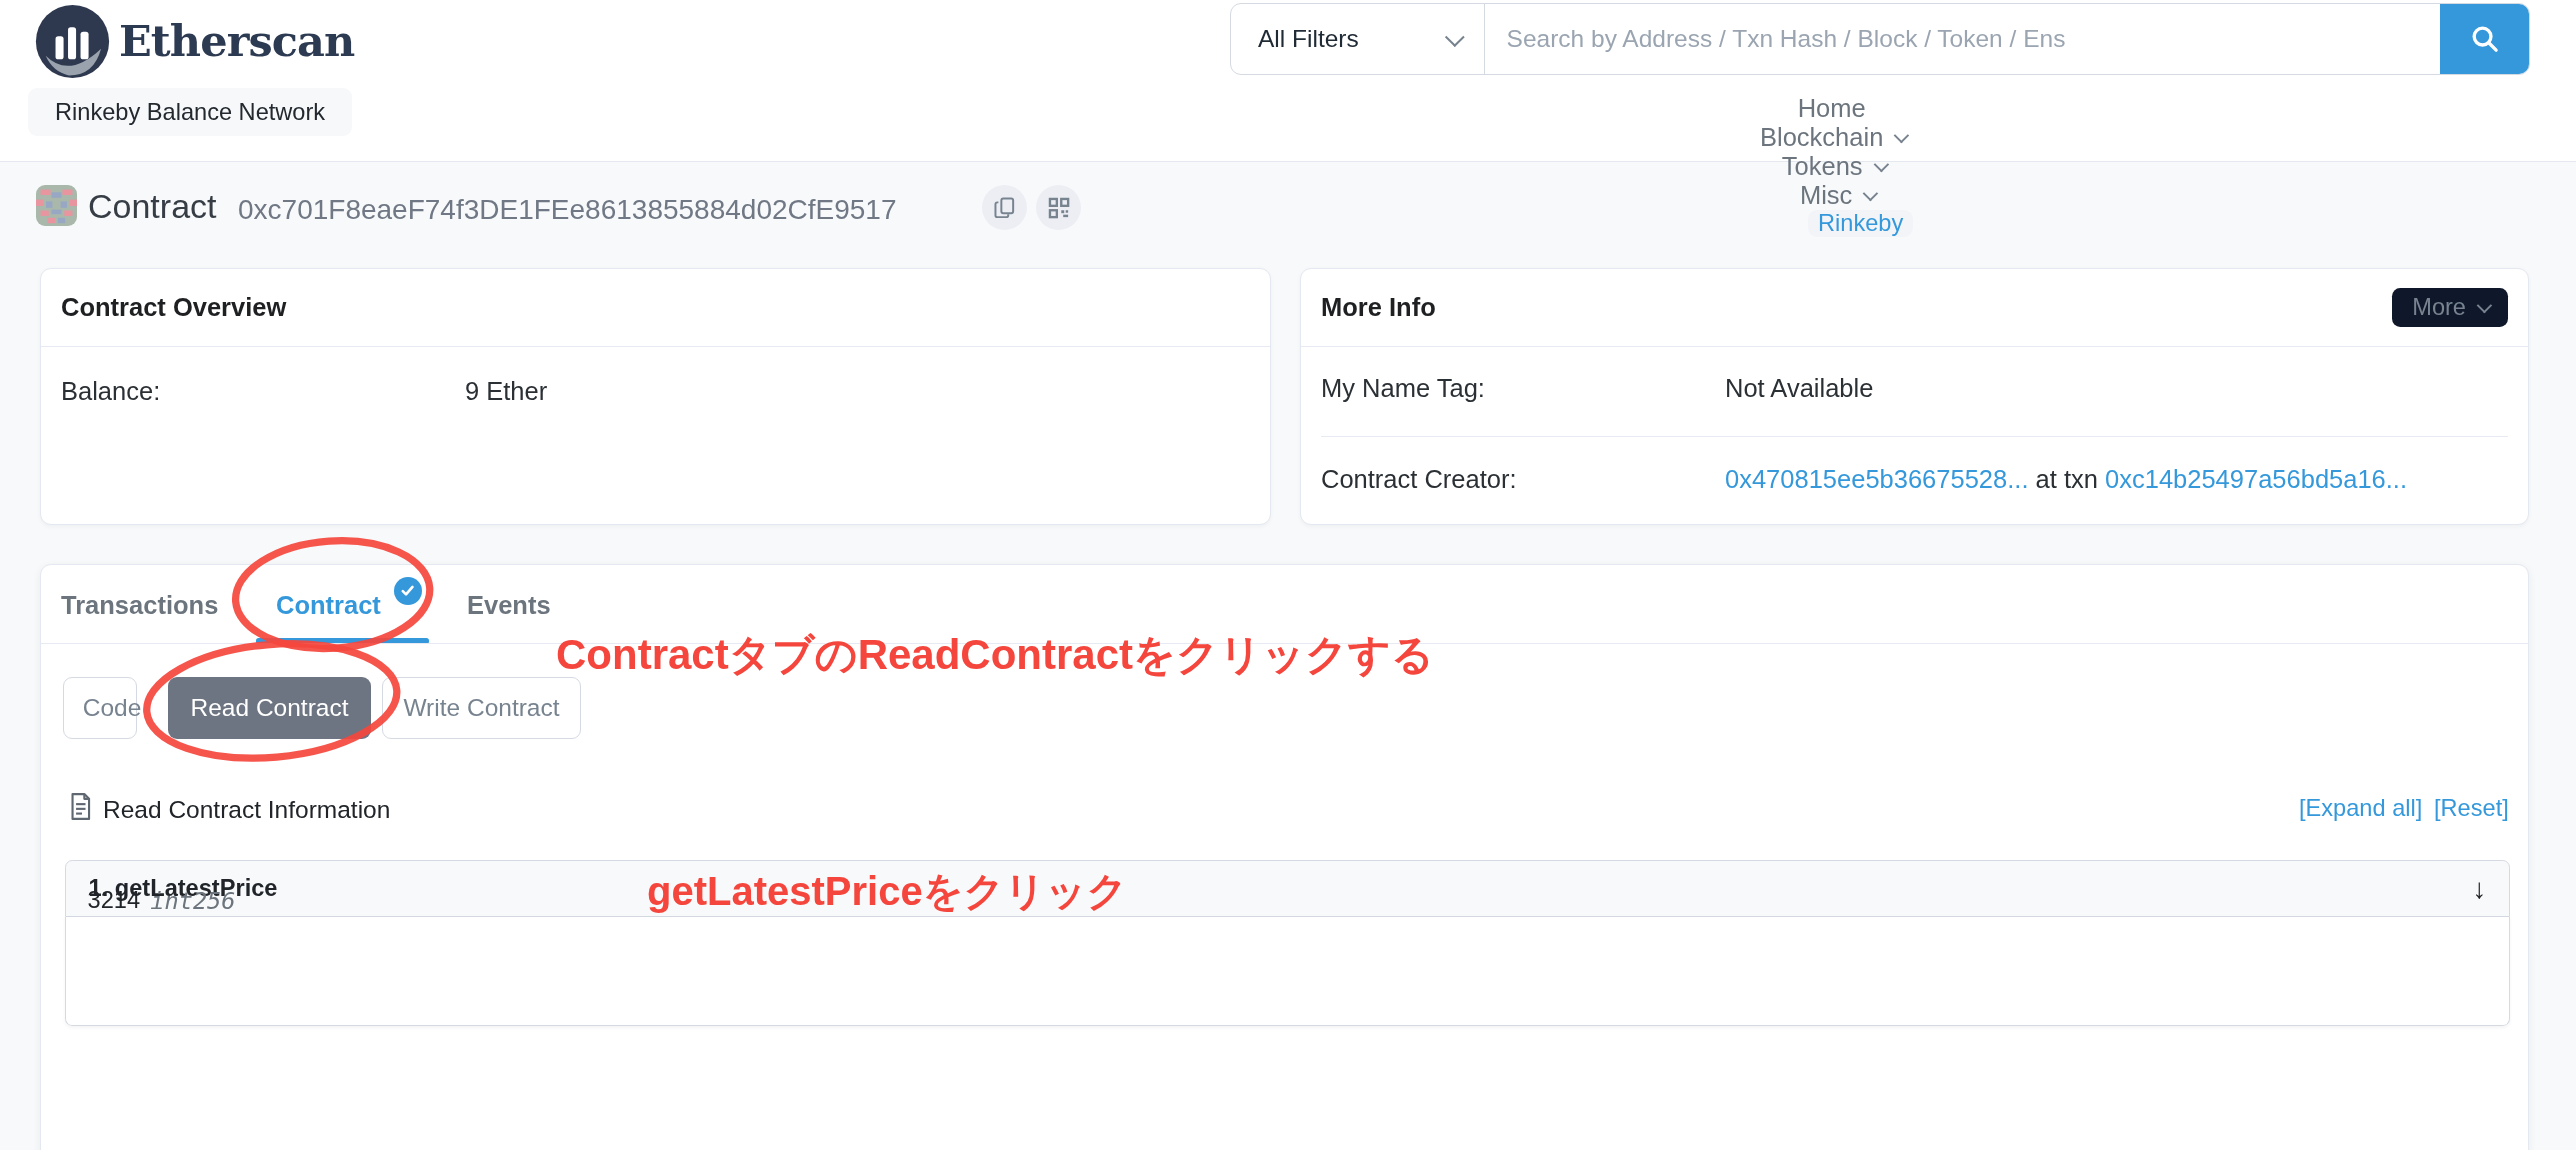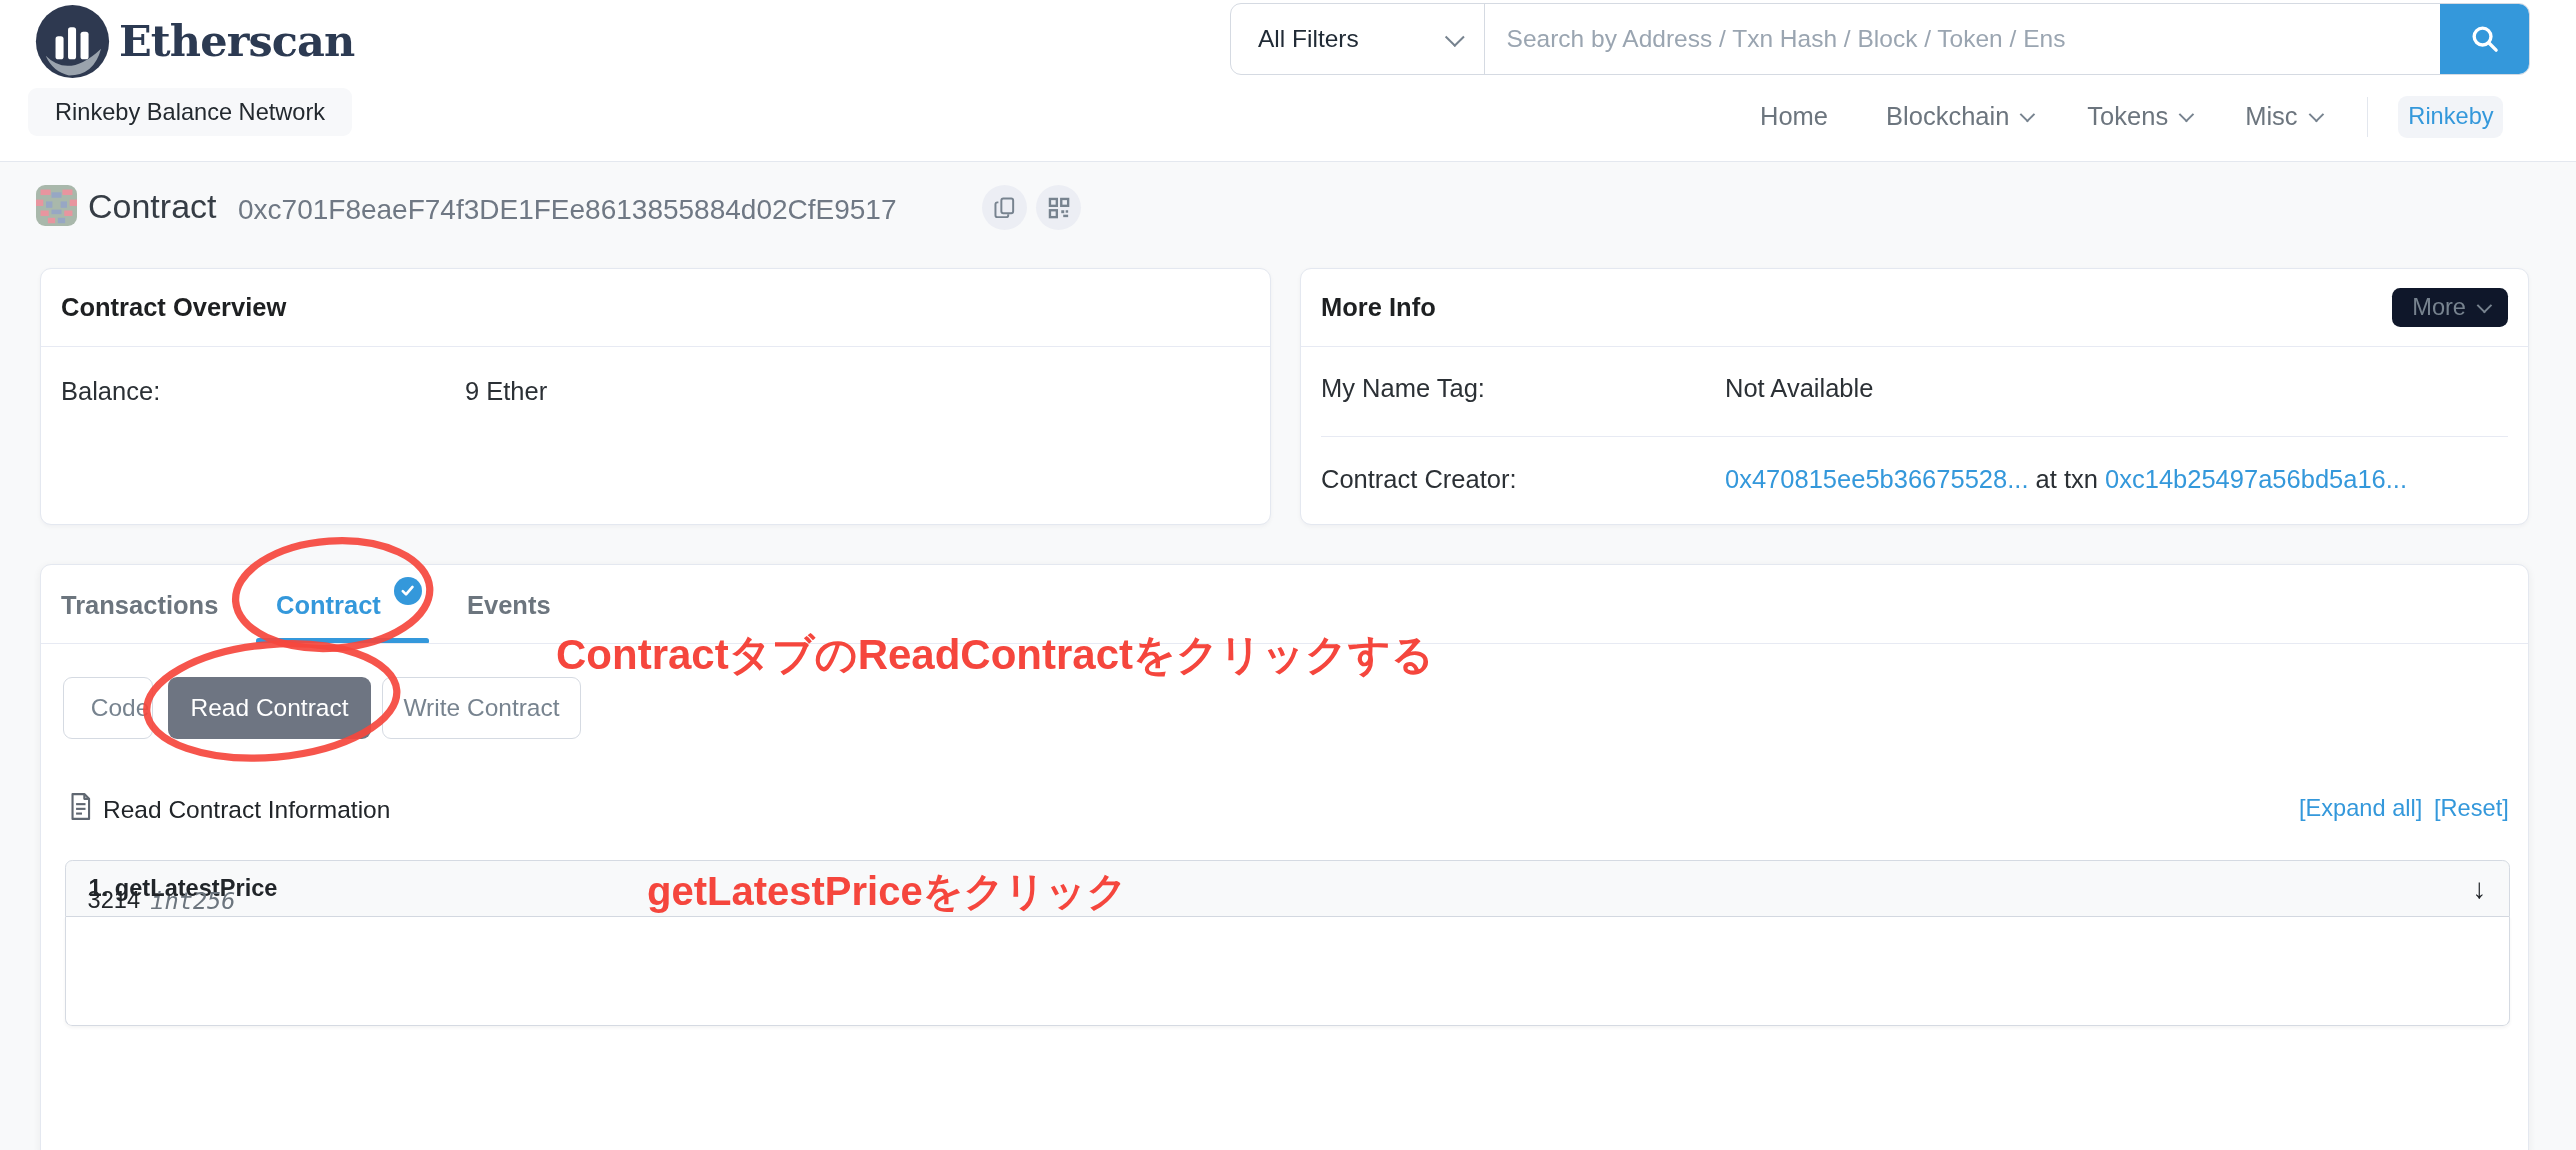--- a/index.html
+++ b/index.html
@@ -88,21 +88,21 @@
     <button class="search-btn">
       <span style="display:inline-block;width:31px;height:31px;">
         <svg width="31" height="31" viewBox="0 0 24 24" fill="none" stroke="#fff" stroke-width="2.6" stroke-linecap="round">
           <circle cx="10.5" cy="10.5" r="6.5"></circle>
             <line x1="15.5" y1="15.5" x2="21" y2="21"></line>
         </svg>
       </span>
     </button>
   </div>
 
-  <div class="abs nav" style="left:1760px;top:94px;height:45px;">
+  <div class="abs nav" style="left:1760px;top:94px;height:45px;flex-direction:column;">
     <div class="nav-item" style="margin-right:58px;">
       <span>Home</span>
     </div>
     <div class="nav-item" style="margin-right:56px;">
       <span>Blockchain</span>
       <i class="chev"></i>
     </div>
     <div class="nav-item" style="margin-right:55px;">
       <span>Tokens</span>
       <i class="chev"></i>
@@ -181,21 +181,21 @@
     <span class="abs tab active" style="left:235px;top:25.5px;">Contract</span>
     <div class="abs check-badge" style="left:353px;top:11.8px;">
       <svg width="17.3" height="17.3" viewBox="0 0 16 16" fill="none">
         <path d="M3.5 8.5 L6.5 11.5 L12.5 4.5" stroke="#fff" stroke-width="2.4" stroke-linecap="round" stroke-linejoin="round"></path>
       </svg>
     </div>
     <span class="abs tab" style="left:426px;top:25.5px;">Events</span>
     <div class="abs tab-underline" style="left:215px;top:73px;width:173px;height:5.5px;"></div>
     <div class="abs hdiv" style="left:0;top:78px;width:2487px;"></div>
 
-    <div class="abs pill-btn pill-outline" style="left:22px;top:112px;width:90px;padding-left:24px;">Code</div>
+    <div class="abs pill-btn pill-outline" style="left:22px;top:112px;width:74px;padding-left:24px;">Code</div>
     <div class="abs pill-btn pill-selected" style="left:127px;top:112px;width:203px;background:#6e7582;">Read Contract</div>
     <div class="abs pill-btn pill-outline" style="left:341px;top:112px;width:199px;">Write Contract</div>
 
     <span class="abs" style="left:28px;top:227px;width:23.6px;height:29px;">
       <svg width="23.6" height="29" viewBox="0 0 20 24" fill="none" stroke="#5f6771" stroke-width="1.8" stroke-linejoin="round">
         <path d="M3 1.5 h10 l4 4 V22.5 H3 Z"></path>
         <path d="M13 1.5 v4 h4"></path>
         <line x1="6" y1="10" x2="14" y2="10"></line>
         <line x1="6" y1="14" x2="14" y2="14"></line>
         <line x1="6" y1="18" x2="11" y2="18"></line>

